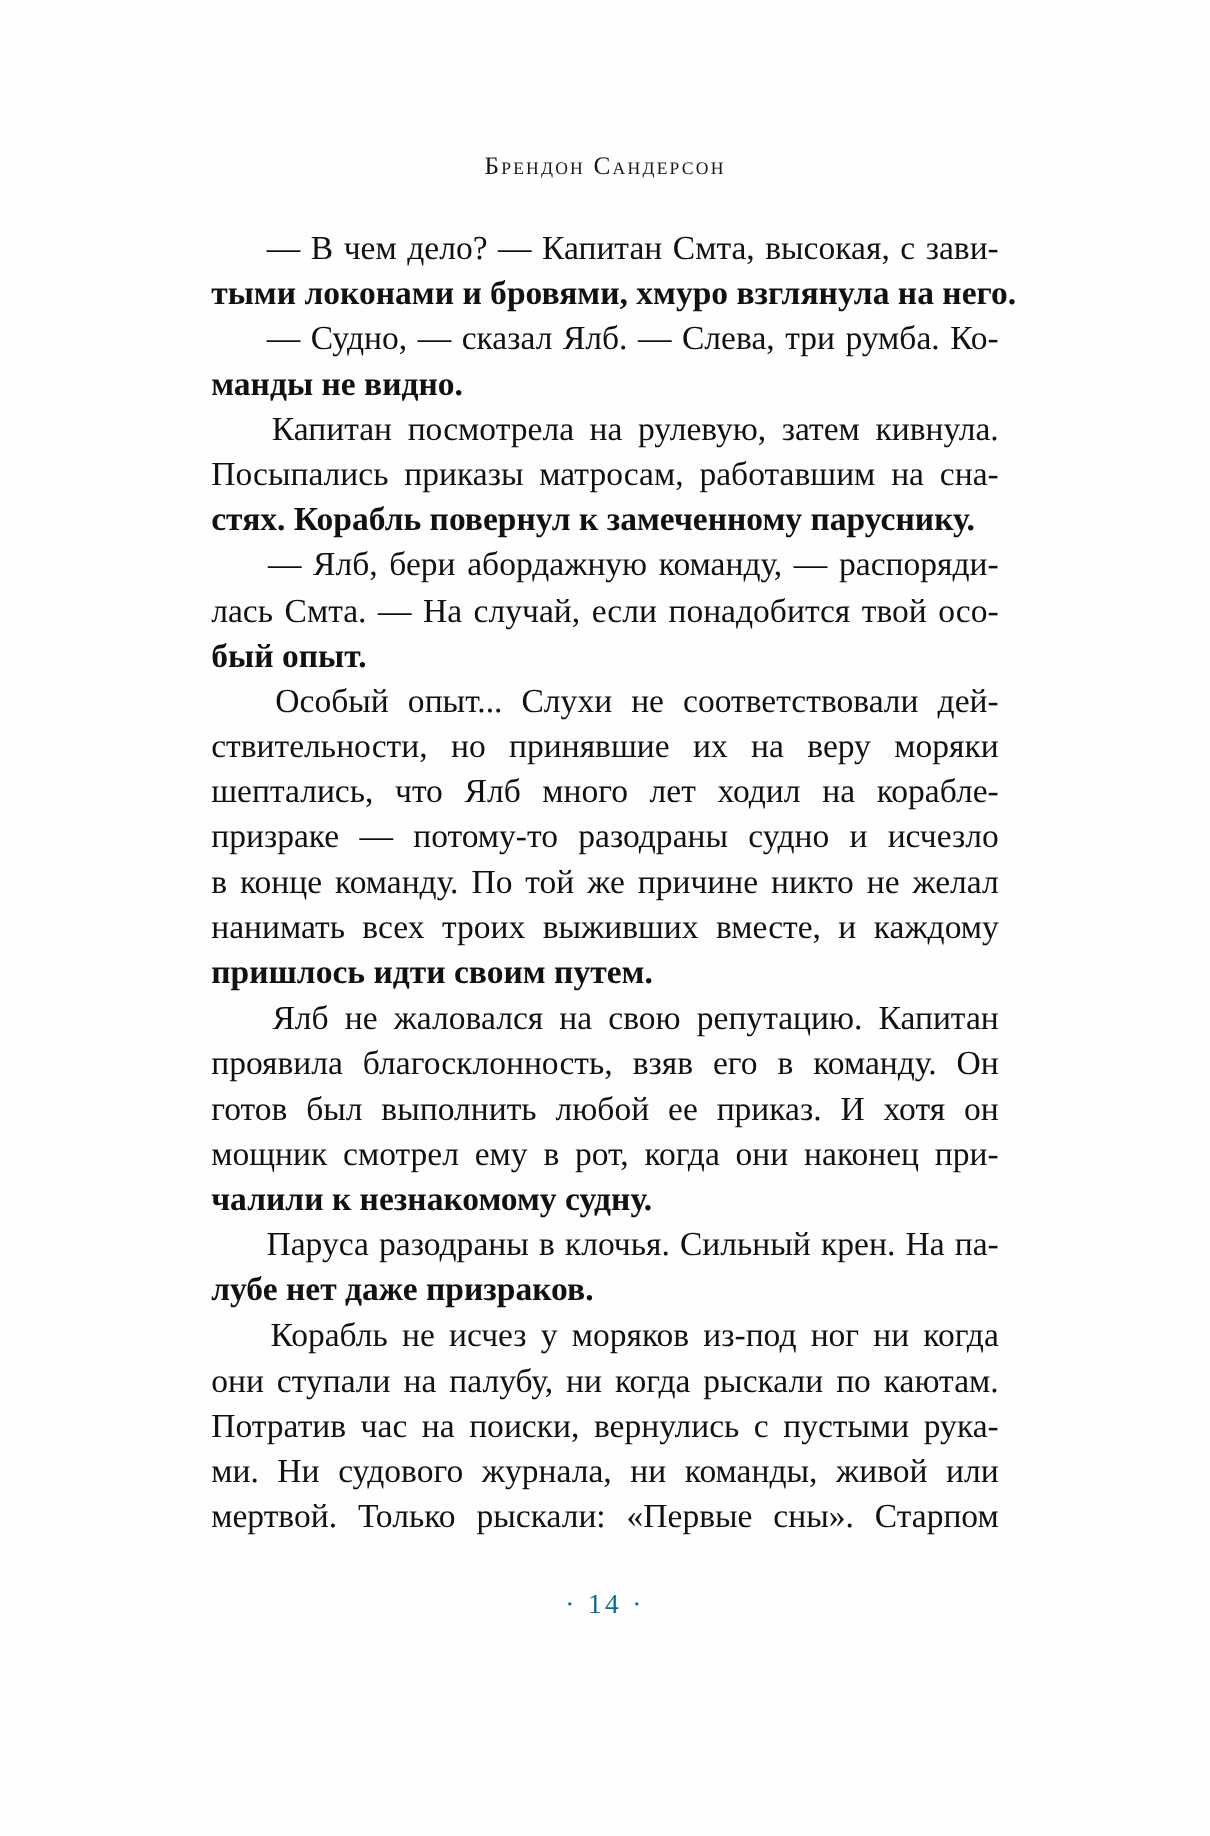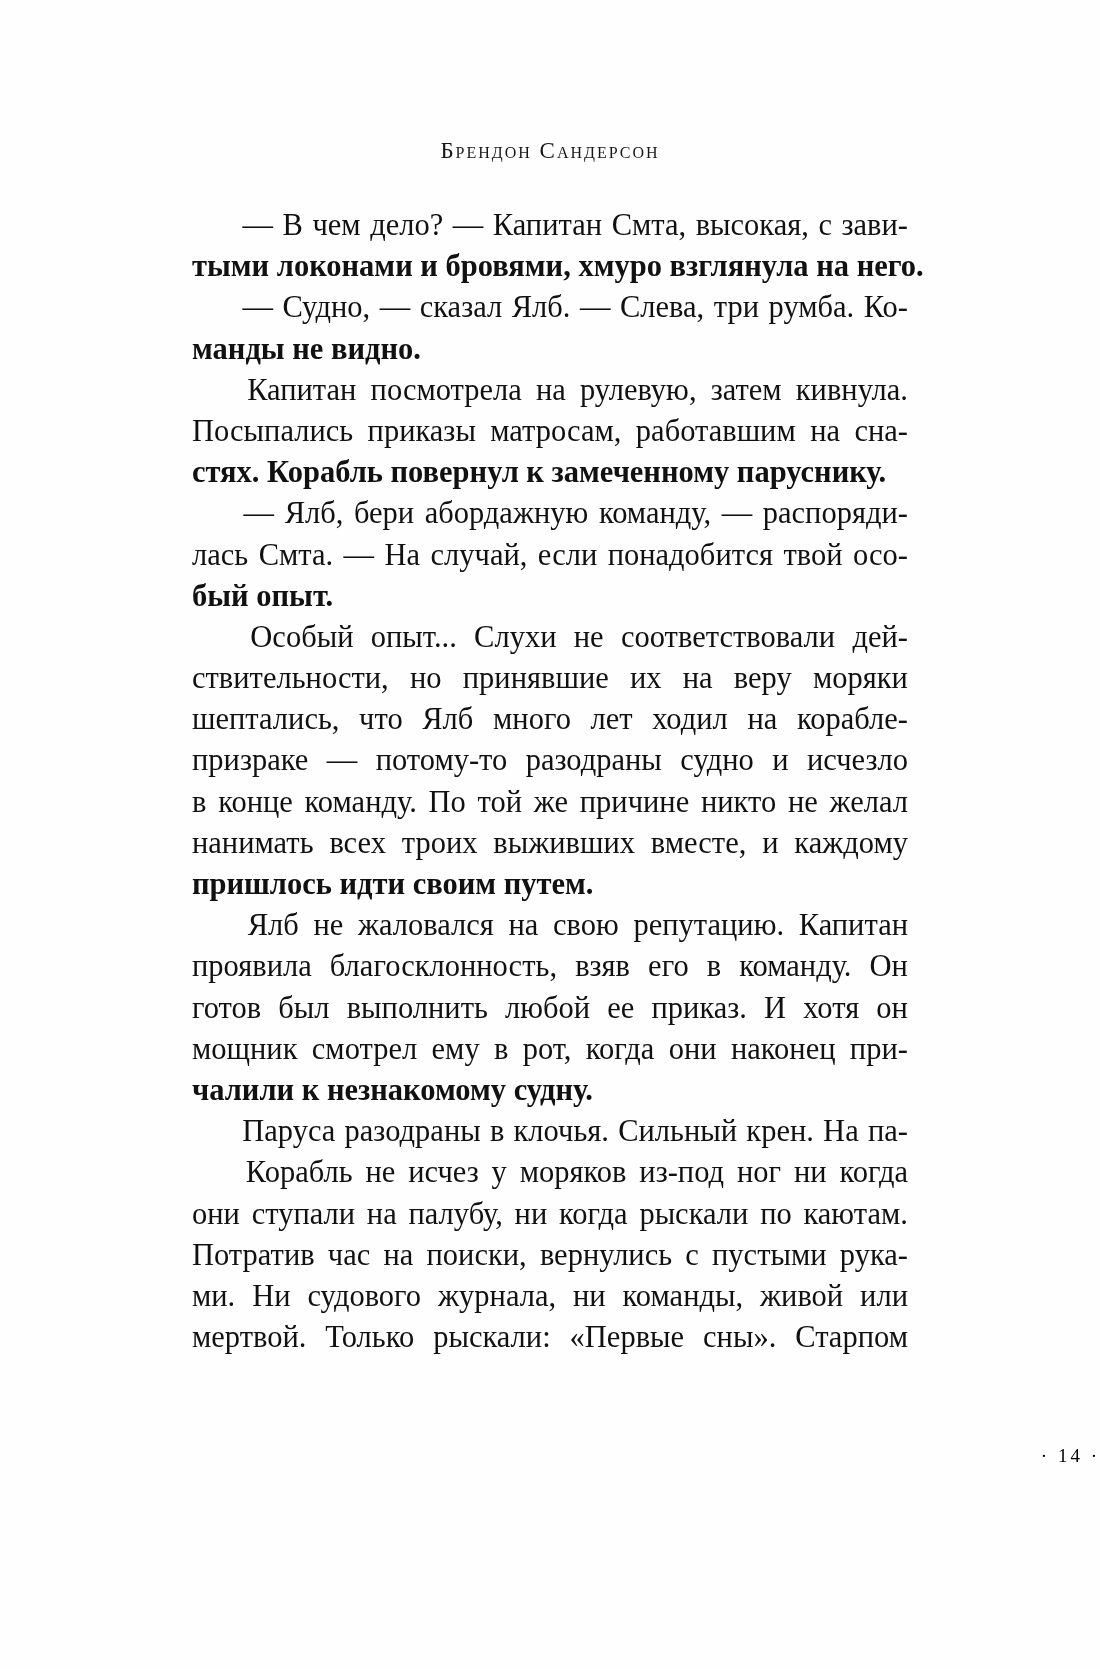--- a/index.html
+++ b/index.html
@@ -77,23 +77,23 @@
     width: 41px;
     flex: 0 0 41px;
   }
 
   
   .folio {
     position: absolute;
     top: 1445px;
     left: 0;
     width: 1100px;
-    text-align: right;
-    font-size: 19px;
-    color: #000000;
+    text-align: center;
+    font-size: 25px;
+    color: #0369a1;
     letter-spacing: 3px;
     white-space: pre;
   }
 </style>
 </head>
 <body>
 
 <div class="page">
 
   <div class="running-head">Брендон Сандерсон</div>
@@ -128,20 +128,21 @@
       </div>
       <div class="para">
         <div class="line just"><span class="indent"></span><span class="w">Ялб</span><span class="w">не</span><span class="w">жаловался</span><span class="w">на</span><span class="w">свою</span><span class="w">репутацию.</span><span class="w">Капитан</span></div>
         <div class="line just"><span class="w">проявила</span><span class="w">благосклонность,</span><span class="w">взяв</span><span class="w">его</span><span class="w">в</span><span class="w">команду.</span><span class="w">Он</span></div>
         <div class="line just"><span class="w">готов</span><span class="w">был</span><span class="w">выполнить</span><span class="w">любой</span><span class="w">ее</span><span class="w">приказ.</span><span class="w">И</span><span class="w">хотя</span><span class="w">он</span></div>
         <div class="line just"><span class="w">мощник</span><span class="w">смотрел</span><span class="w">ему</span><span class="w">в</span><span class="w">рот,</span><span class="w">когда</span><span class="w">они</span><span class="w">наконец</span><span class="w">при-</span></div>
         <div class="line last"><span class="w">чалили к незнакомому судну.</span></div>
       </div>
       <div class="para">
         <div class="line just"><span class="indent"></span><span class="w">Паруса</span><span class="w">разодраны</span><span class="w">в</span><span class="w">клочья.</span><span class="w">Сильный</span><span class="w">крен.</span><span class="w">На</span><span class="w">па-</span></div>
+        <div class="line last"><span class="w">лубе нет даже призраков.</span></div>
       </div>
       <div class="para">
         <div class="line just"><span class="indent"></span><span class="w">Корабль</span><span class="w">не</span><span class="w">исчез</span><span class="w">у</span><span class="w">моряков</span><span class="w">из-под</span><span class="w">ног</span><span class="w">ни</span><span class="w">когда</span></div>
         <div class="line just"><span class="w">они</span><span class="w">ступали</span><span class="w">на</span><span class="w">палубу,</span><span class="w">ни</span><span class="w">когда</span><span class="w">рыскали</span><span class="w">по</span><span class="w">каютам.</span></div>
         <div class="line just"><span class="w">Потратив</span><span class="w">час</span><span class="w">на</span><span class="w">поиски,</span><span class="w">вернулись</span><span class="w">с</span><span class="w">пустыми</span><span class="w">рука-</span></div>
         <div class="line just"><span class="w">ми.</span><span class="w">Ни</span><span class="w">судового</span><span class="w">журнала,</span><span class="w">ни</span><span class="w">команды,</span><span class="w">живой</span><span class="w">или</span></div>
         <div class="line just"><span class="w">мертвой.</span><span class="w">Только</span><span class="w">рыскали:</span><span class="w">«Первые</span><span class="w">сны».</span><span class="w">Старпом</span></div>
       </div>
     </div>
 

